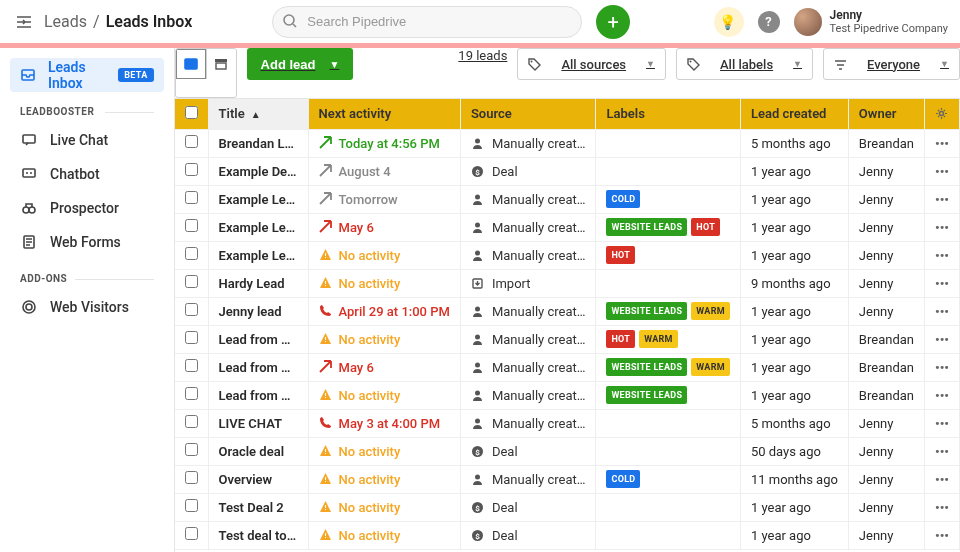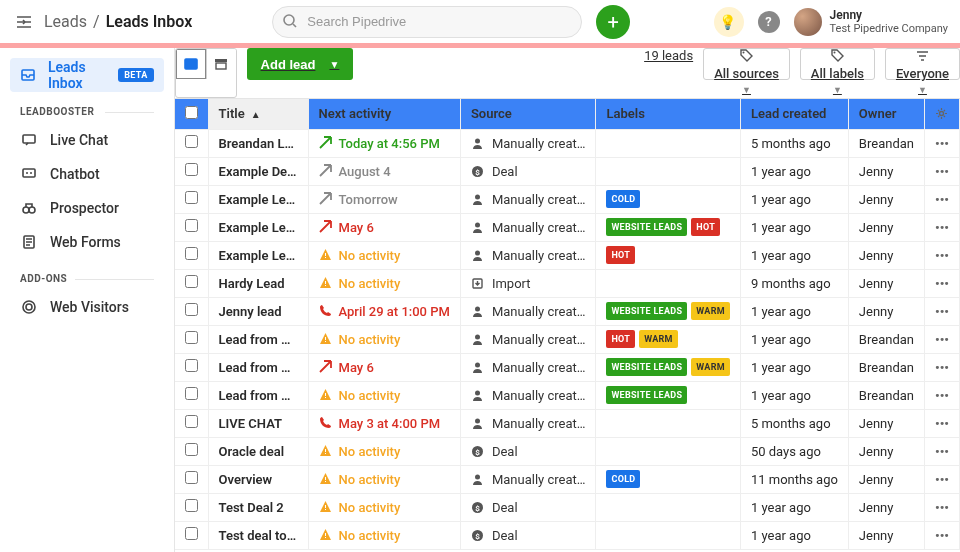--- a/index.html
+++ b/index.html
@@ -34,27 +34,27 @@
 
 .main { flex: 1; display: flex; flex-direction: column; }
 .toolbar { display: flex; height: 50px; padding: 0 0; gap: 10px; text-decoration: underline; }
 .seg { display: flex; border: 1px solid #d0d0d0; border-radius: 3px; overflow: hidden; }
 .seg-btn { width: 30px; height: 30px; display: flex; align-items: center; justify-content: center; background: #fff; color: #555; }
 .seg-btn.active { background: #fff; box-shadow: inset 0 0 0 1px #888; }
 .seg-btn + .seg-btn { border-left: 1px solid #d0d0d0; }
 .add-lead { background: #2ca01c; color: #fff; border: none; height: 32px; padding: 0 14px; border-radius: 3px; font-weight: 600; font-size: 13px; display: flex; align-items: center; gap: 14px; }
 .add-lead .chev { font-size: 10px; }
 .lead-count { font-size: 13px; color: #333; }
-.filter-btn { height: 32px; border: 1px solid #d0d0d0; border-radius: 3px; background: #fff; padding: 0 10px; display: flex; align-items: center; gap: 4px; font-size: 13px; font-weight: 500; color: #333; flex-direction: column; }
+.filter-btn { height: 32px; border: 1px solid #d0d0d0; border-radius: 3px; background: #fff; padding: 0 10px; display: flex; align-items: center; gap: 20px; font-size: 13px; font-weight: 500; color: #333; }
 .filter-btn .chev { font-size: 9px; color: #888; }
 
 .table-wrap { flex: 1; overflow-y: auto; border-top: 1px solid #e5e5e5; }
 table { width: 100%; border-collapse: collapse; }
 th, td { border-bottom: 1px solid #eee; border-right: 1px solid #eee; padding: 0 10px; height: 28px; font-size: 13px; text-align: left; white-space: nowrap; overflow: hidden; text-overflow: ellipsis; }
-thead th { height: 30px; font-weight: 600; background: #3b82f6; color: #333; position: sticky; top: 0; }
+thead th { height: 30px; font-weight: 600; background: #eab308; color: #333; position: sticky; top: 0; }
 th.sorted { background: #f0f0f0; }
 .sort-arrow { font-size: 10px; margin-left: 6px; }
 .chk-col { width: 34px; text-align: center; }
 .chk-col input { cursor: pointer; }
 .title-col { width: 100px; max-width:100px; font-weight:600;}
 .act-col { width: 140px; }
 .src-col { width: 125px; }
 .lbl-col { width: 140px; }
 .cr-col { width: 98px; }
 .ow-col { width: 82px; }

